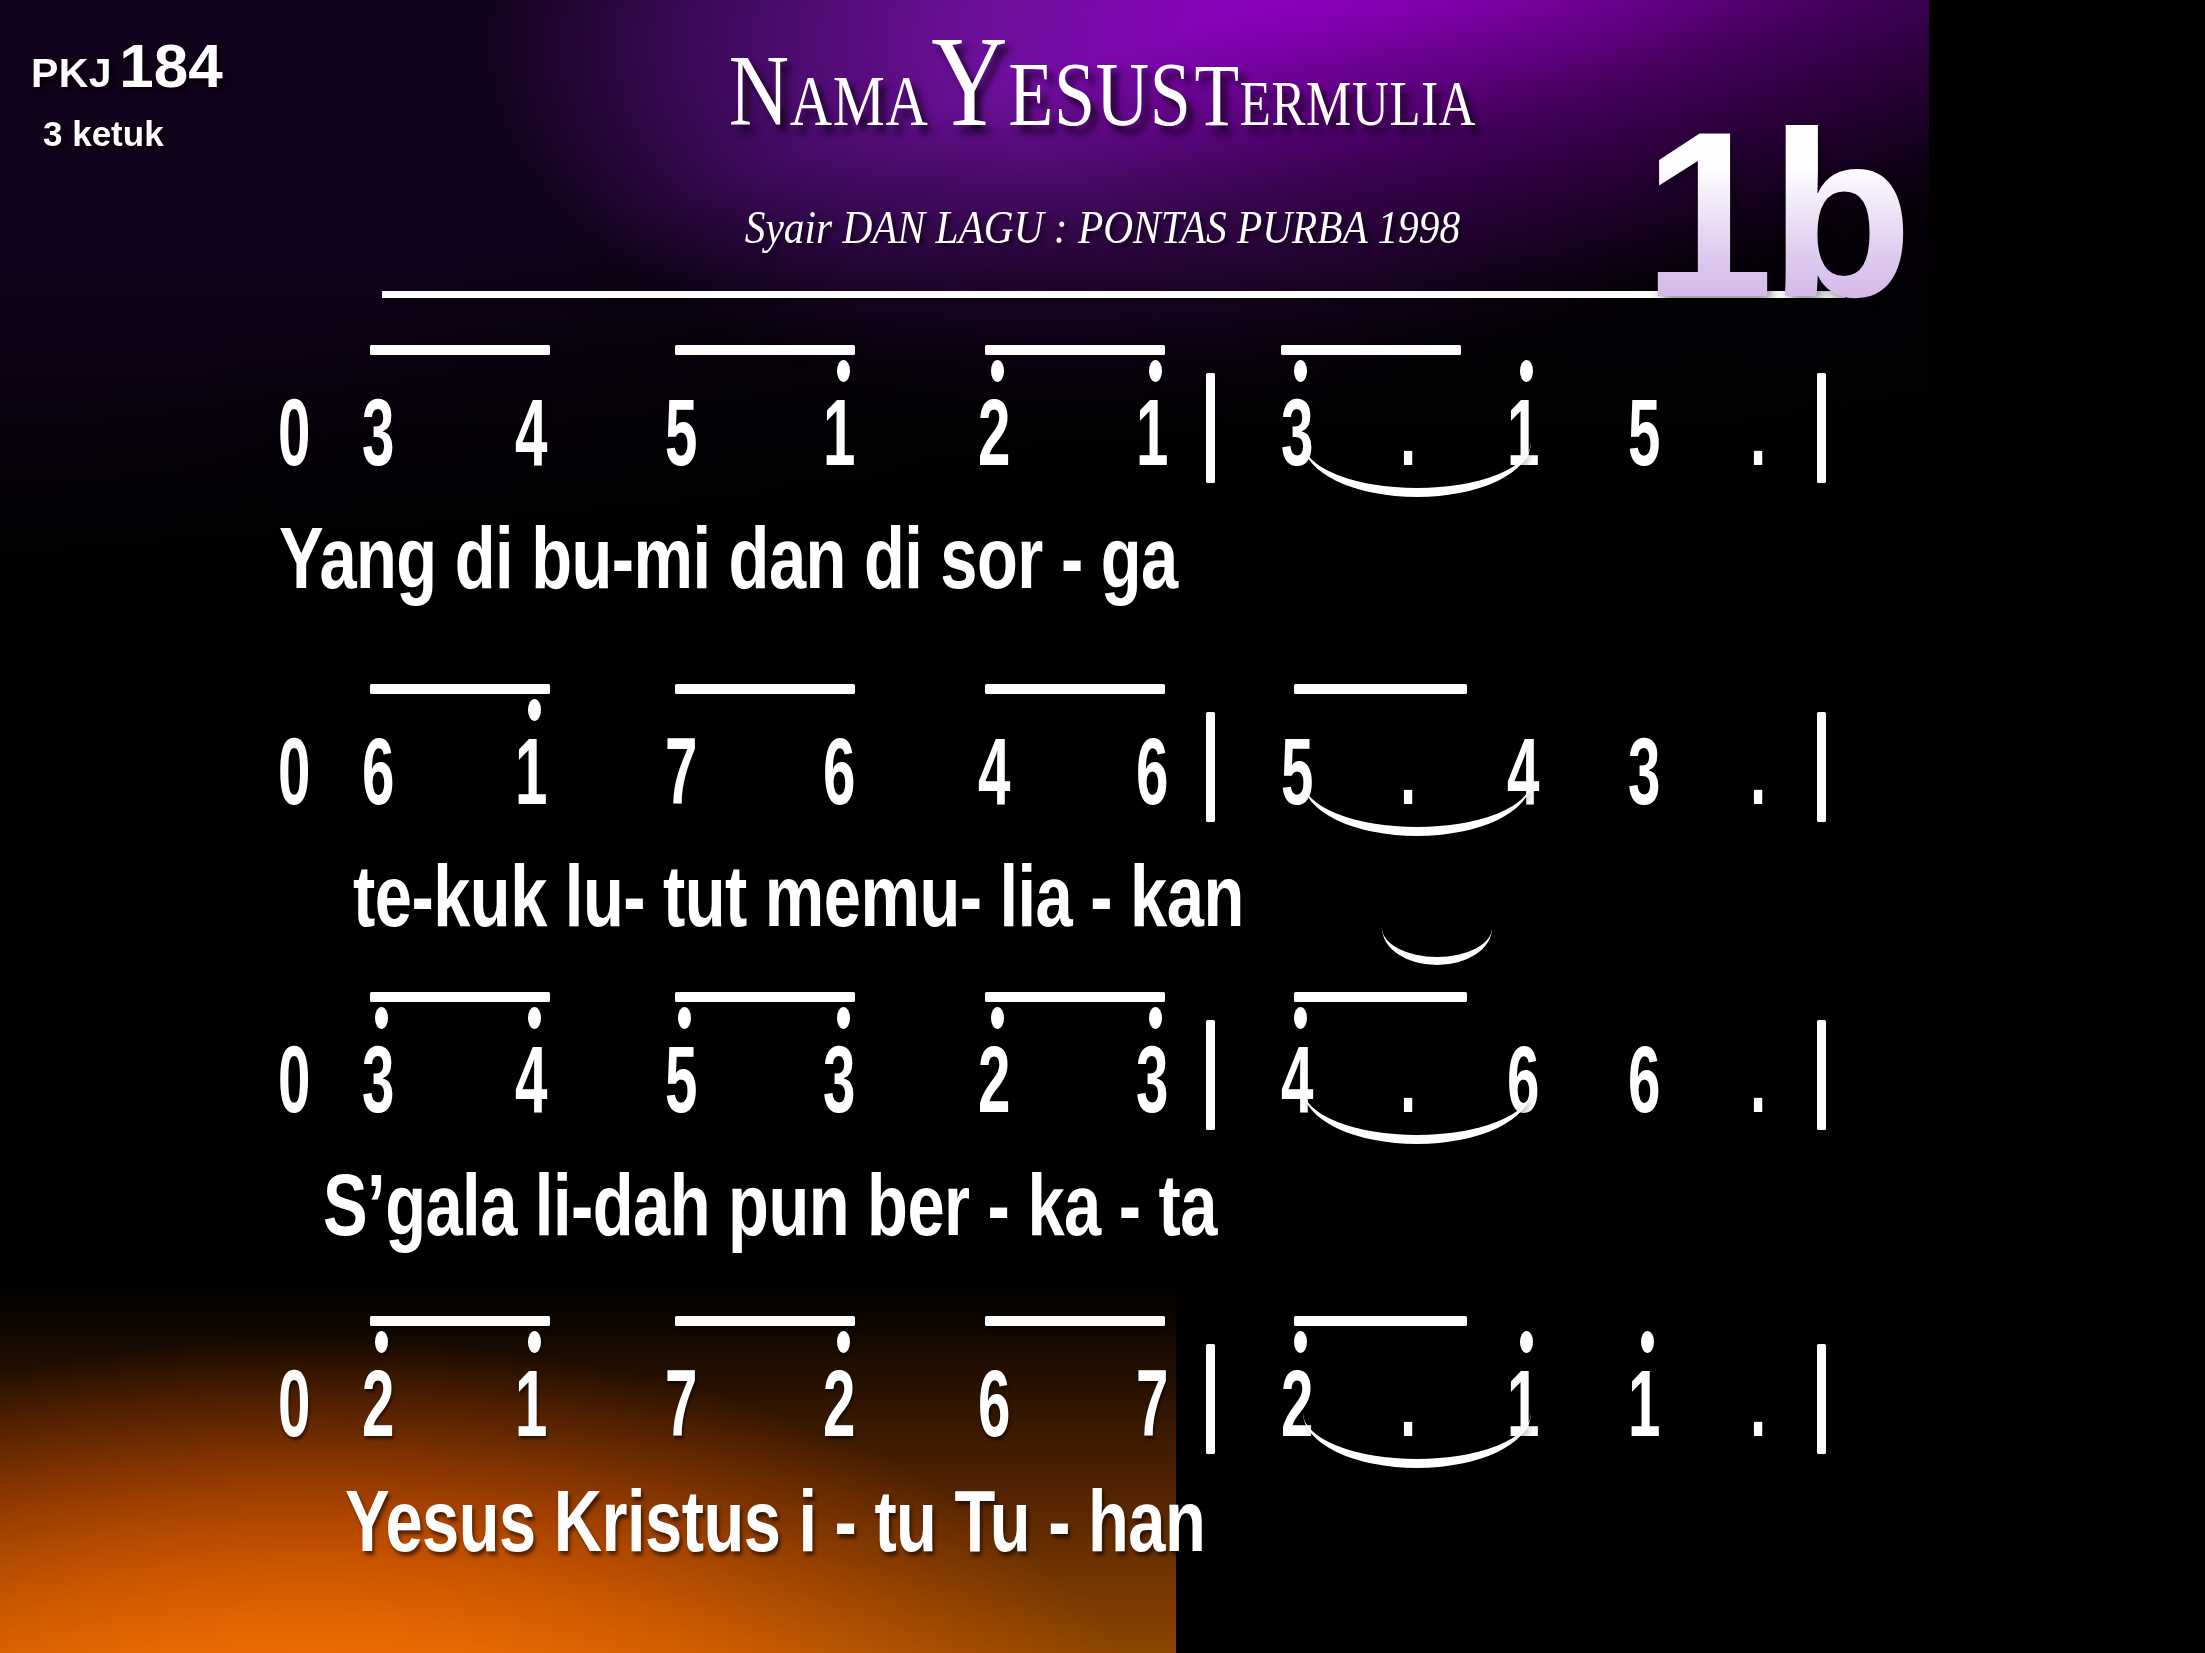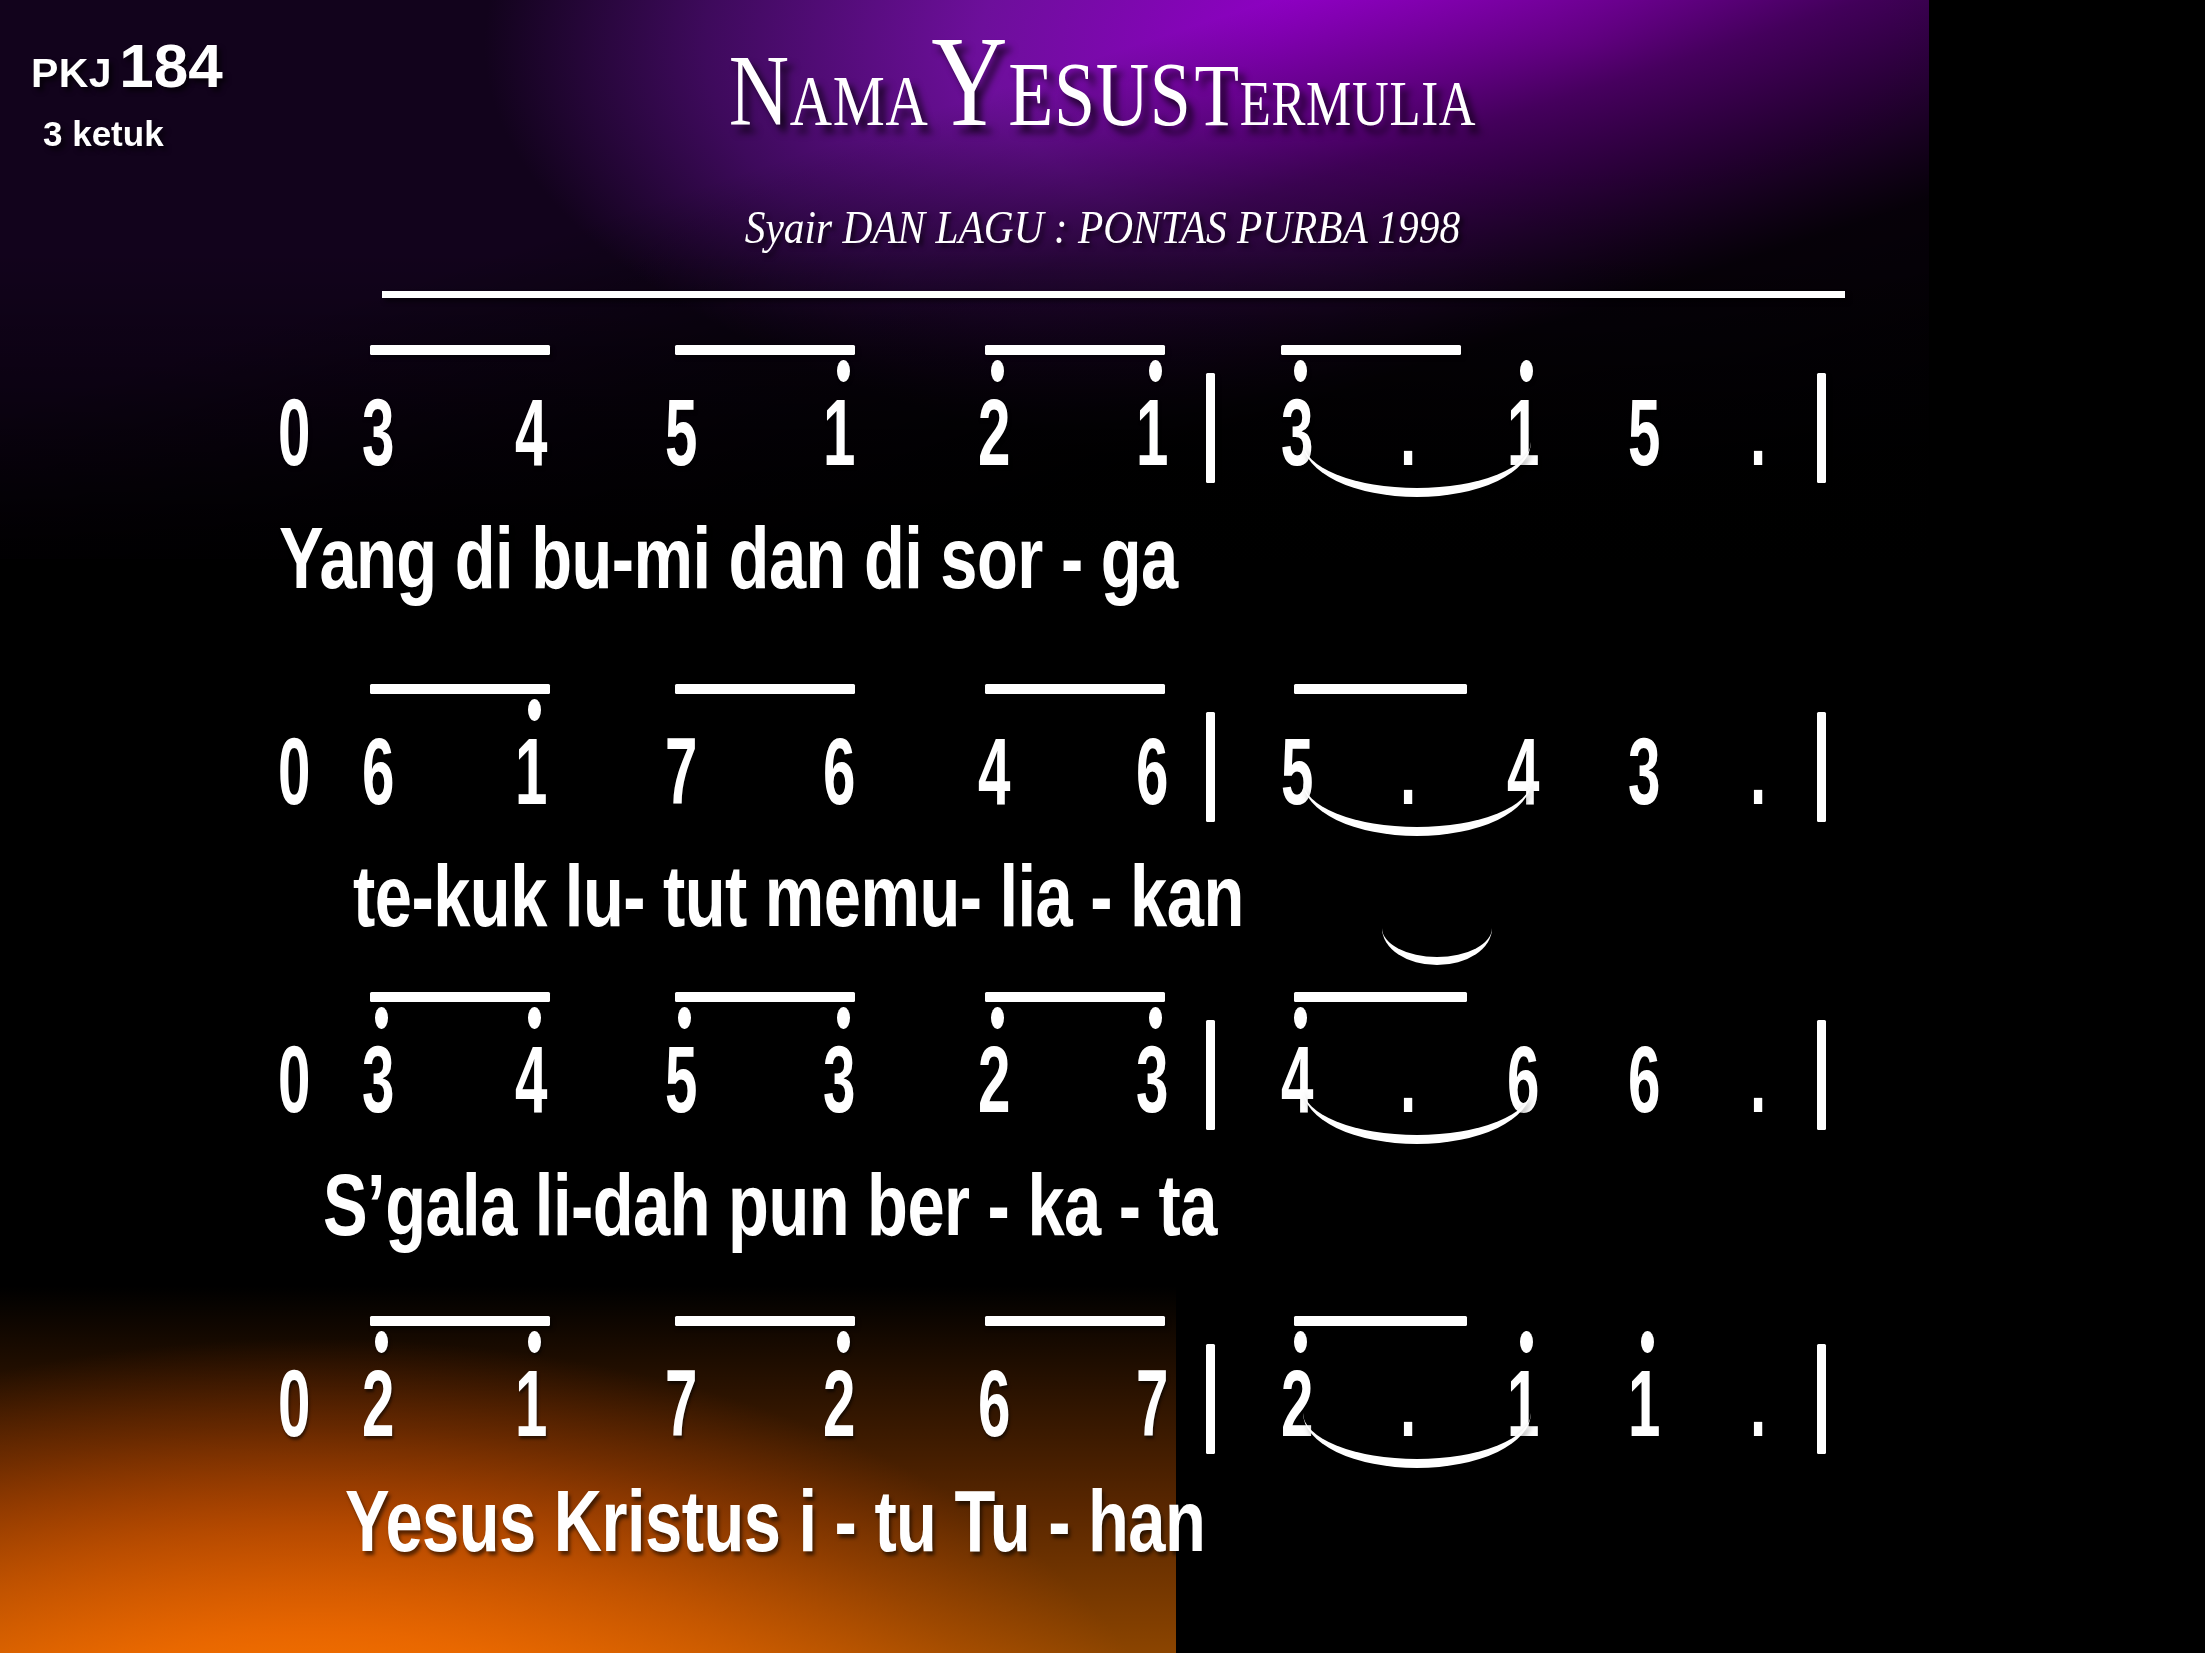--- a/index.html
+++ b/index.html
@@ -139,20 +139,21 @@
   <div class="hdr-beat">3 ketuk</div>
 
   <div class="title">
     <span class="w1">Nama</span>
     <span class="w2">Yesus</span>
     <span class="w3">Termulia</span>
   </div>
 
   <div class="subtitle">Syair DAN LAGU : PONTAS PURBA 1998</div>
   <div class="rule"></div>
+  <div class="badge">1b</div>
 
   <div id="systems-host">
       <div class="system" style="top: 345px;">
         <div class="notes">
           <div class="beam" style="left: 370px; width: 180px; top: 0px;"></div>
           <div class="beam" style="left: 675px; width: 180px; top: 0px;"></div>
           <div class="beam" style="left: 985px; width: 180px; top: 0px;"></div>
           <div class="beam" style="left: 1281px; width: 180px; top: 0px;"></div>
           <div class="bar" style="left: 1206px; top: 28px; height: 110px;"></div>
           <div class="bar" style="left: 1817px; top: 28px; height: 110px;"></div>

